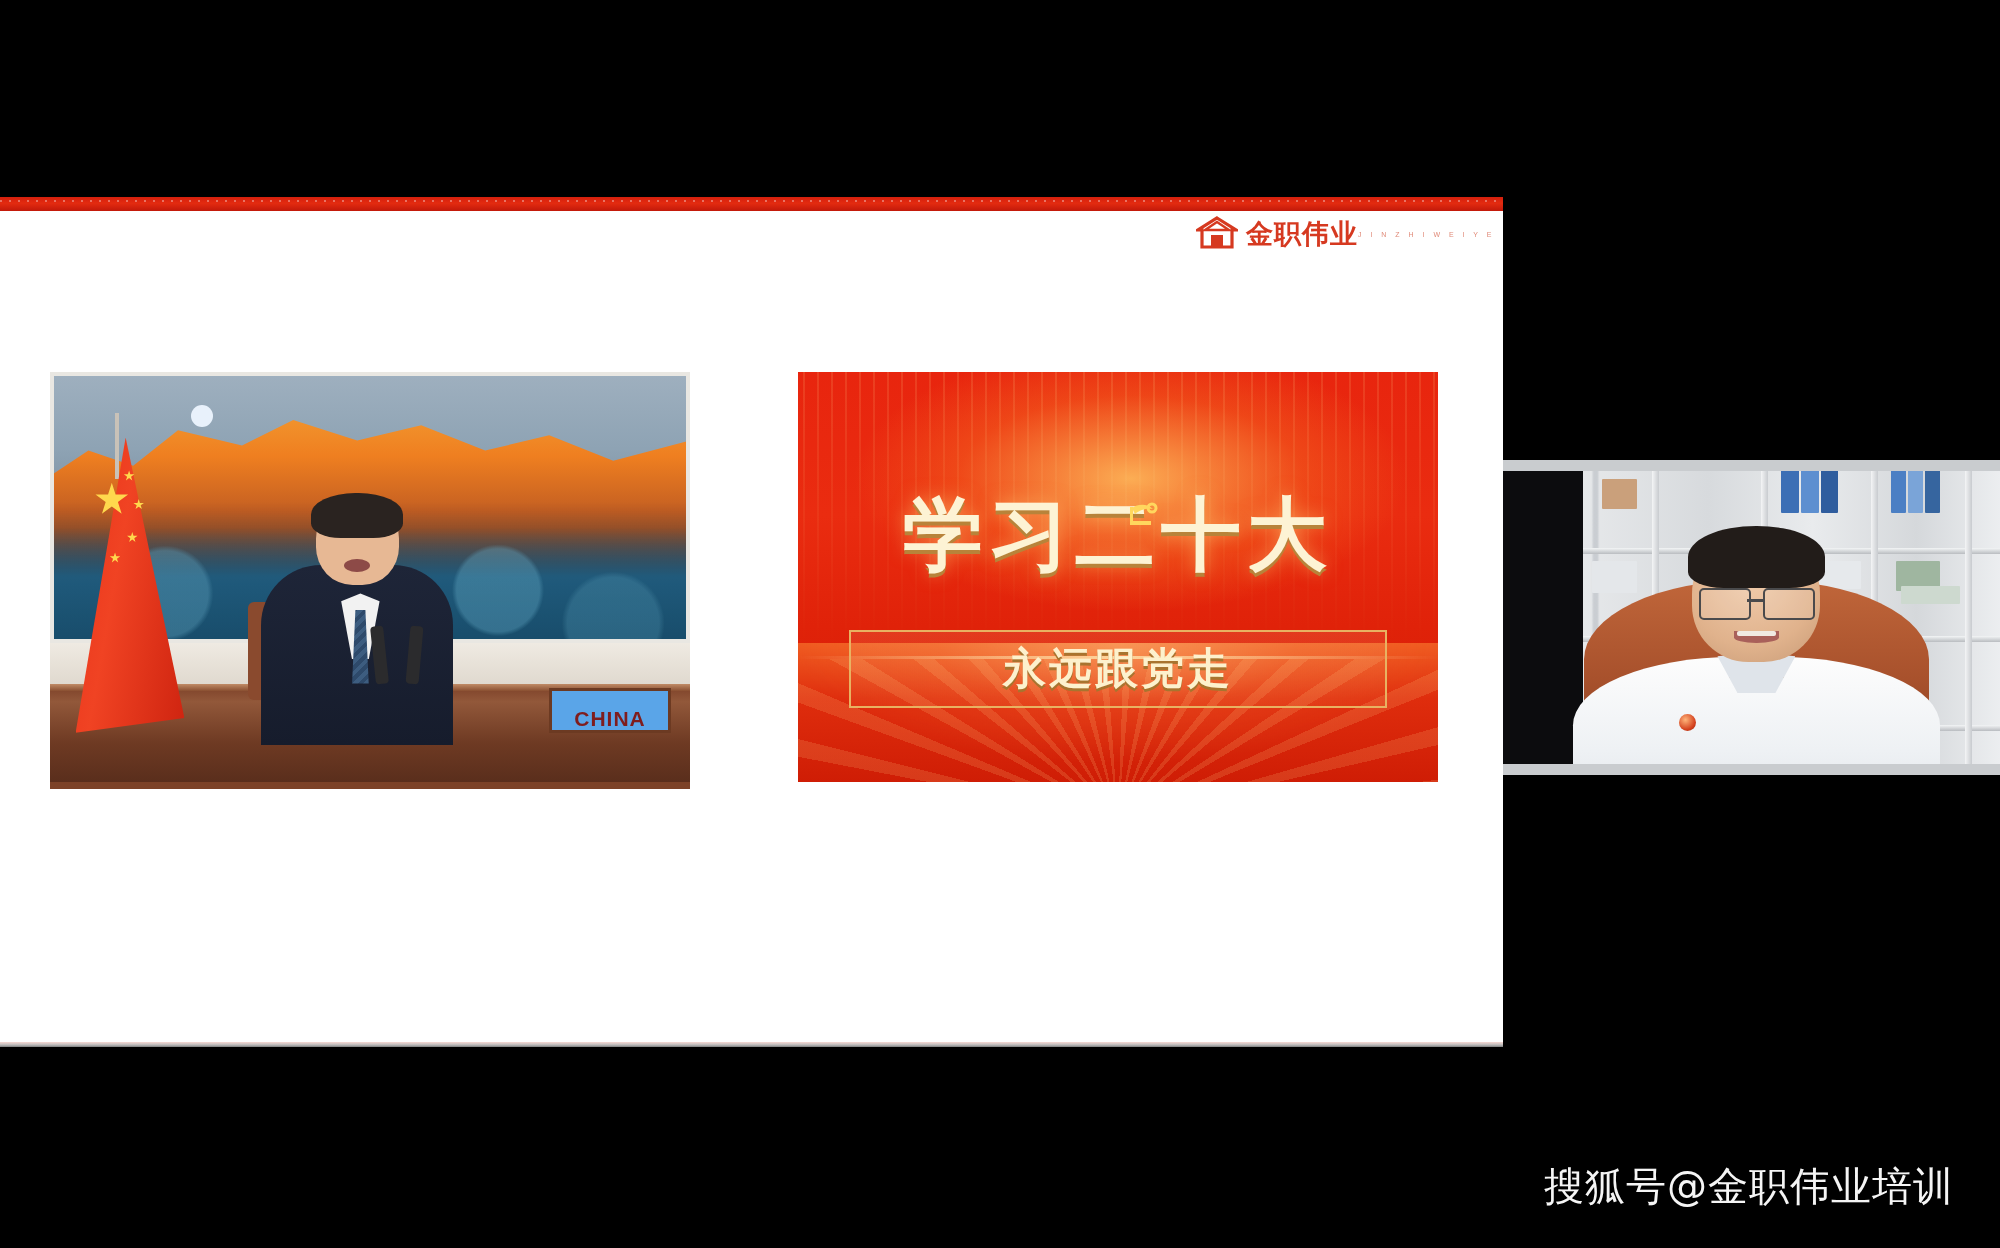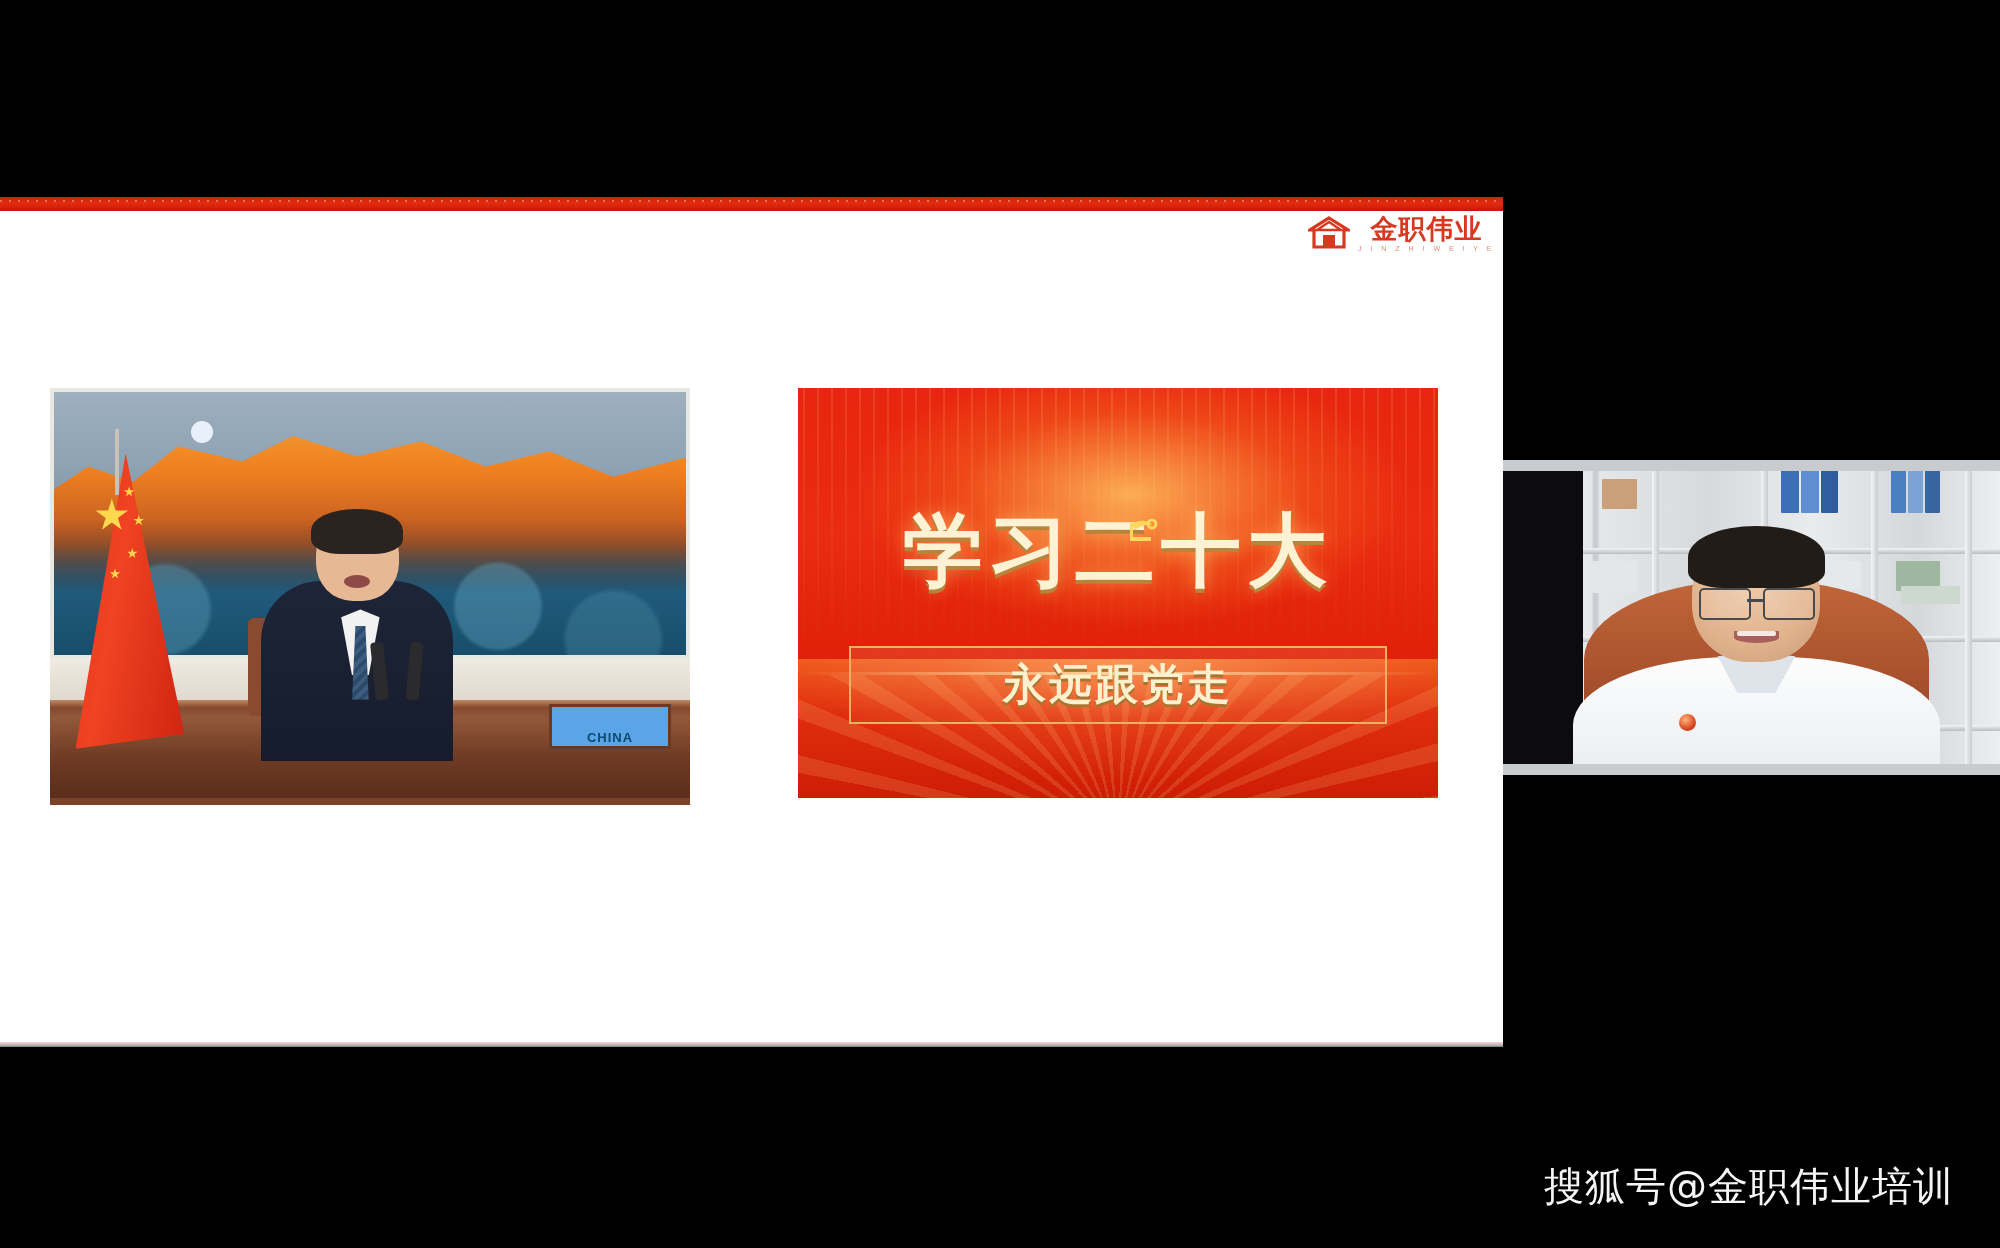--- a/index.html
+++ b/index.html
@@ -75,26 +75,26 @@
     letter-spacing: 1px;
     line-height: 1;
   }
   .brand-sub {
     font-size: 7px;
     color: #e08a78;
     letter-spacing: 3.5px;
     margin-top: 3px;
     font-family: "Liberation Sans", sans-serif;
   }
-  .brand-textcol { display:flex; flex-direction:column; align-items:center; }
+  .brand-textcol { display:flex; flex-direction:row; align-items:center; }
 
   
   .col {
     position: absolute;
-    top: 191px;
+    top: 175px;
     border-radius: 10px;
   }
   #col-left  { left: 50px;  width: 640px; }
   #col-right { left: 798px; width: 640px; }
 
   .media {
     width: 640px;
     height: 410px;
     position: relative;
     overflow: hidden;
@@ -201,21 +201,21 @@
   }
   .pl-mic.m1 { left:50.5%; top:62%; transform: rotate(-6deg); }
   .pl-mic.m2 { left:56%;   top:62%; transform: rotate(5deg); }
   .pl-nameplate {
     position:absolute; right:3%; top:77%; width:19%; height:11%;
     background:#5aa5e8; border:3px solid #6c3a22; box-sizing:border-box;
     display:flex; align-items:flex-end; justify-content:center;
   }
   .pl-nameplate span {
     font-family:"Liberation Sans", sans-serif;
-    font-size:13px; font-weight:bold; color:#0c4a6e; letter-spacing:1px;
+    font-size:21px; font-weight:bold; color:#7f1d1d; letter-spacing:1px;
     line-height:1.1;
   }
   .pl-unlogo {
     position:absolute; left:22%; top:8%; width:22px; height:22px;
     background:#e8f1fb; border-radius:50%;
   }
 
   
   .poster {
     background:

